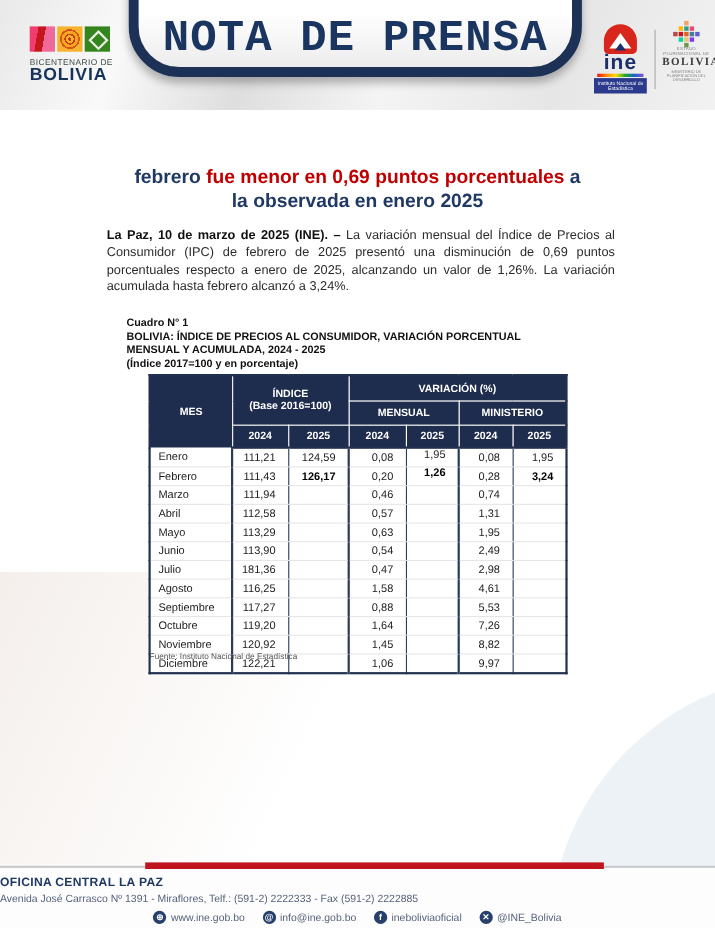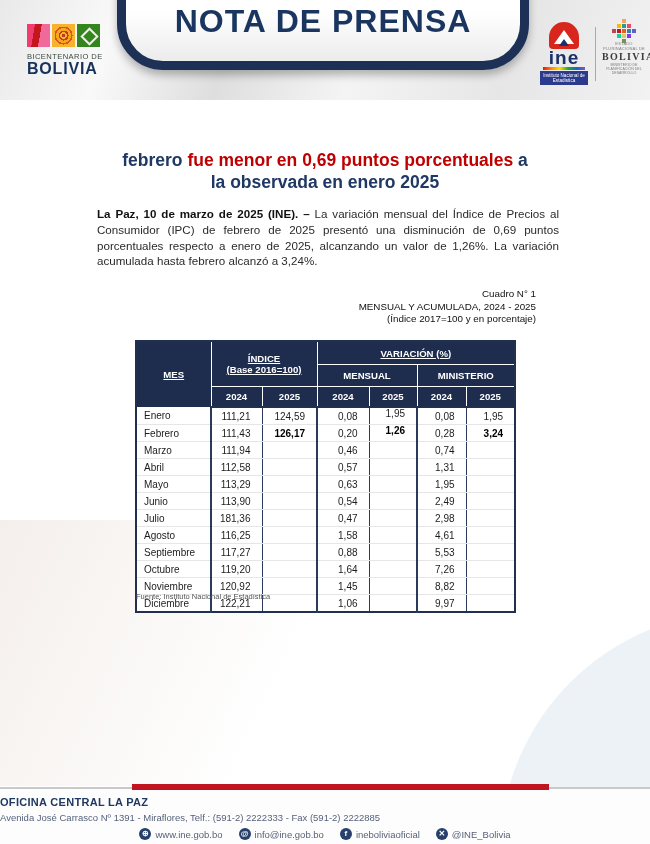--- a/index.html
+++ b/index.html
@@ -13,21 +13,21 @@
   .footer-bg{position:absolute;left:0;top:787px;right:0;bottom:0;background:#fdfdfd;}
 
   
   .header-strip{position:absolute;top:0;left:0;right:0;height:100px;
     background:linear-gradient(110deg,#e9e9e9 0%,#f9f9f9 18%,#dedede 36%,#f4f4f4 55%,#e6e6e6 78%,#f2f2f2 100%);}
   .banner{position:absolute;left:117px;top:-58px;width:394px;height:110px;
     border:9px solid #1d3156;border-radius:46px;
     background:linear-gradient(180deg,#ffffff 55%,#ececec 100%);
     box-shadow:0 5px 8px rgba(0,0,0,0.28);
     display:flex;align-items:flex-end;justify-content:center;}
-  .banner-text{font-size:32px;font-weight:bold;color:#1a355f;letter-spacing:1px;padding-bottom:21px;white-space:nowrap;}
+  .banner-text{font-size:40px;font-weight:bold;color:#1a355f;letter-spacing:1px;padding-bottom:3px;white-space:nowrap;font-family:Liberation Mono, monospace;}
 
   
   .biclogo{position:absolute;left:27px;top:24px;width:90px;}
   .bic-squares{display:flex;gap:2px;}
   .bic-sq{width:23px;height:23px;position:relative;}
   .bic-sq1{background:linear-gradient(100deg,#ee3d6e 0 30%,#c4161c 30% 55%,#f0699b 55% 100%);}
   .bic-sq2{background:radial-gradient(circle at 50% 50%,#c43b1f 0 1.5px,#f7b32b 1.5px 3.5px,#c43b1f 3.5px 5px,#f6a81c 5px 7.5px,#d9531f 7.5px 9px,#f7b32b 9px);}
   .bic-sq3{background:#35851f;}
   .bic-sq3::before{content:"";position:absolute;left:6px;top:6px;width:9px;height:9px;border:2px solid #e9f2e4;transform:rotate(45deg);}
   .bic-line1{font-size:7.6px;color:#3d4a42;letter-spacing:0.4px;margin-top:5px;white-space:nowrap;}
@@ -58,30 +58,30 @@
   .main-title{position:absolute;top:126px;left:40px;right:40px;text-align:center;
     font-size:17.5px;font-weight:bold;line-height:22.5px;color:#1f3864;}
   .main-title .red{color:#c00000;}
 
   
   .para{position:absolute;top:206px;left:97px;width:462px;font-size:11.6px;line-height:15.8px;
     text-align:justify;color:#2b2b2b;}
   .para .lead{font-weight:bold;color:#111;}
 
   
-  .tbl-caption{position:absolute;top:288px;left:115px;width:421px;text-align:right;
-    font-weight:normal;font-size:9.8px;line-height:12.6px;color:#101010;}
+  .tbl-caption{position:absolute;top:288px;left:115px;width:421px;text-align:left;
+    font-weight:bold;font-size:9.8px;line-height:12.6px;color:#101010;}
 
   
   .tbl{position:absolute;top:340px;left:135px;width:381px;border-collapse:collapse;
     table-layout:fixed;font-size:10px;border:2px solid #22304f;background:#fff;}
   .tbl th{background:#1e2c4d;color:#fff;border:1.5px solid #fff;font-weight:bold;
     font-size:9.6px;padding:1px 2px;}
   .tbl thead tr.yr th{height:17px;border-bottom:2px solid #22304f;}
-  .tbl thead tr:first-child th{height:20px;text-decoration:underline;}
+  .tbl thead tr:first-child th{height:20px;}
   .tbl thead tr.mid th{height:19px;}
   .tbl .indice-head{line-height:11.5px;}
   .tbl tbody td{border-right:1px solid #2a3a5c;border-bottom:1px solid #e6e6e6;
     padding:1.5px 0;height:13px;line-height:13px;color:#1c1c1c;}
   .tbl tbody td:nth-child(1){text-align:left;padding-left:7px;border-right-width:2px;}
   .tbl tbody td:nth-child(3),.tbl tbody td:nth-child(5){border-right-width:2px;}
   .tbl tbody td:nth-child(7){border-right:none;}
   .tbl tbody td.num{text-align:right;padding-right:11px;}
   .tbl tbody td.b{font-weight:bold;color:#000;}
   .tbl tbody td.raised span{display:inline-block;transform:translateY(-3px);}
@@ -150,20 +150,21 @@
     <span>la observada en enero 2025</span>
   </div>
 
   <div class="para">
     <span class="lead">La Paz, 10 de marzo de 2025 (INE). –</span>
     <span>La variación mensual del Índice de Precios al Consumidor (IPC) de febrero de 2025 presentó una disminución de 0,69 puntos porcentuales respecto a enero de 2025, alcanzando un valor de 1,26%. La variación acumulada hasta febrero alcanzó a 3,24%.</span>
   </div>
 
   <div class="tbl-caption">
     <div>Cuadro N° 1</div>
+    <div>BOLIVIA: ÍNDICE DE PRECIOS AL CONSUMIDOR, VARIACIÓN PORCENTUAL</div>
     <div>MENSUAL Y ACUMULADA, 2024 - 2025</div>
     <div>(Índice 2017=100 y en porcentaje)</div>
   </div>
 
   <table class="tbl">
     <colgroup>
       <col style="width:75px">
         <col style="width:51px">
         <col style="width:55px">
       <col style="width:52px">

